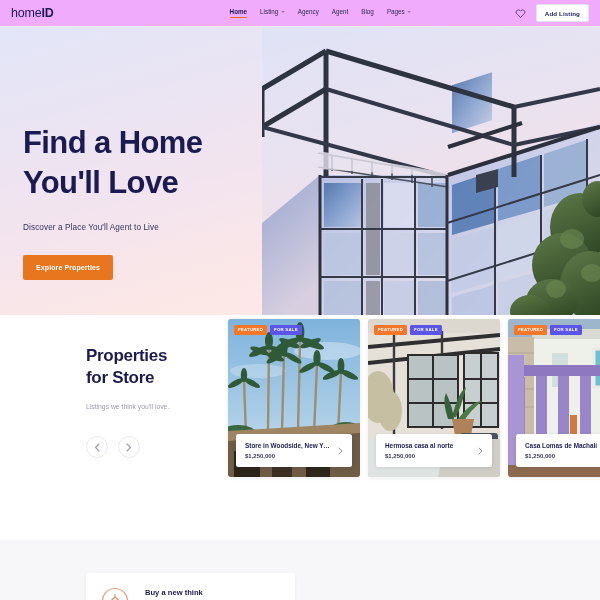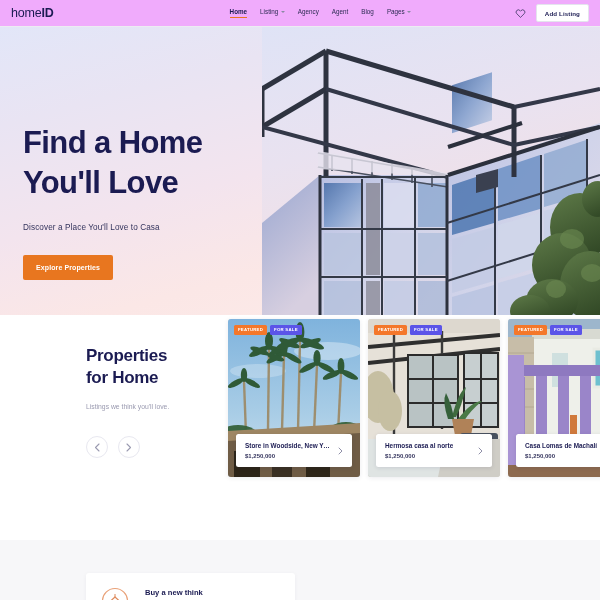--- a/index.html
+++ b/index.html
@@ -296,30 +296,30 @@
           <ellipse cx="310" cy="212" rx="12" ry="10"></ellipse>
           <ellipse cx="330" cy="246" rx="11" ry="9"></ellipse>
           <ellipse cx="294" cy="262" rx="10" ry="9"></ellipse>
         </g>
       </svg>
     </div>
 
     <div class="hero-content">
       <div class="hero-title">Find a Home
 You'll Love</div>
-      <div class="hero-sub">Discover a Place You'll Love to Casa</div>
+      <div class="hero-sub">Discover a Place You'll Agent to Live</div>
       <button class="hero-btn">Explore Properties</button>
     </div>
   </div>
 
   <div class="props">
 
     <div class="props-left">
       <div class="props-title">Properties
-for Home</div>
+for Store</div>
       <div class="props-sub">Listings we think you'll love.</div>
       <div class="props-arrows">
         <div class="arrow-btn">
           <svg width="6" height="9" viewBox="0 0 6 9">
             <path d="M5 1 L1.5 4.5 L5 8" fill="none" stroke="#9a9ab0" stroke-width="1.1" stroke-linecap="round" stroke-linejoin="round"></path>
           </svg>
         </div>
         <div class="arrow-btn">
           <svg width="6" height="9" viewBox="0 0 6 9">
             <path d="M1 1 L4.5 4.5 L1 8" fill="none" stroke="#9a9ab0" stroke-width="1.1" stroke-linecap="round" stroke-linejoin="round"></path>

